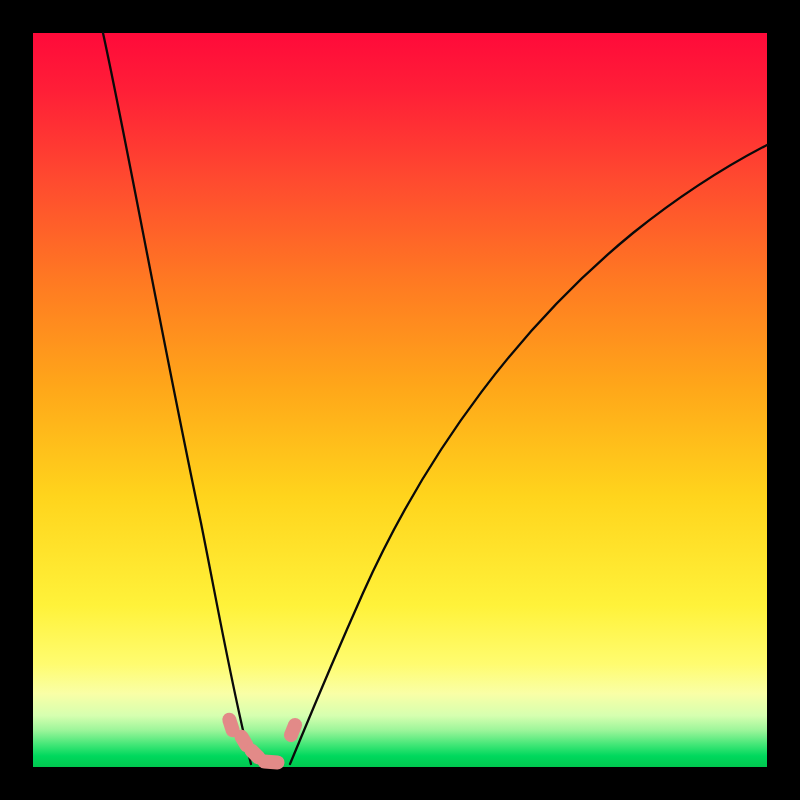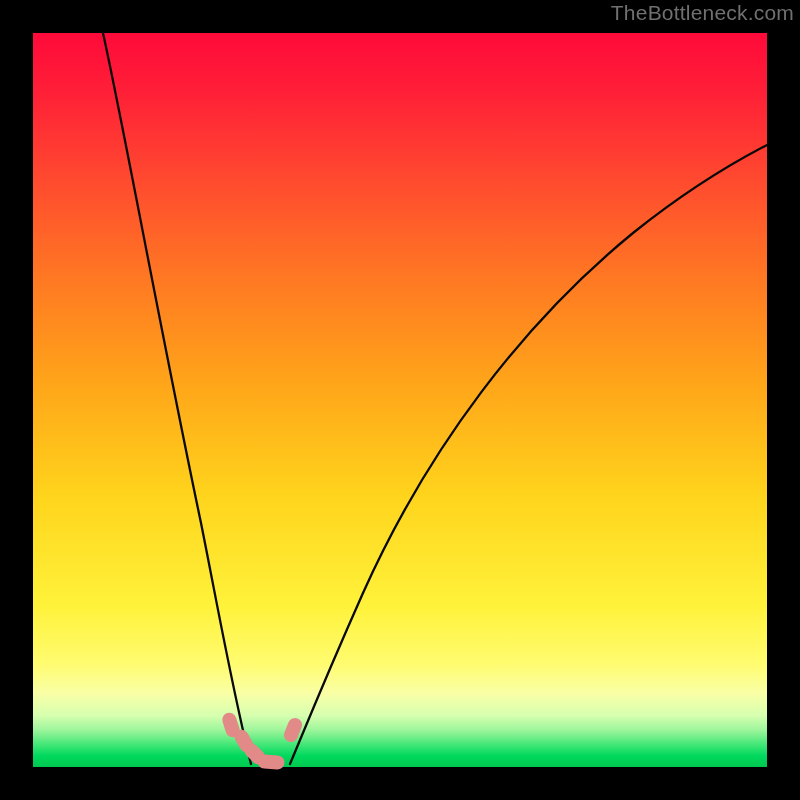--- a/index.html
+++ b/index.html
@@ -66,21 +66,20 @@
     stroke-linecap: round;
   }
   .blob {
     fill: #e28a88;
   }
 </style>
 </head>
 <body>
 
 <div class="frame">
-  <div class="watermark">TheBottleneck.com</div>
 
   <div class="plot-area">
     <svg class="curve-layer" viewBox="0 0 734 734">
 
       <path class="curve" d="M70 0
                C 92 100, 128 300, 168 490
                C 185 575, 200 660, 218 731"></path>
 
       <path class="curve" d="M257 731
                C 268 705, 290 650, 330 560

